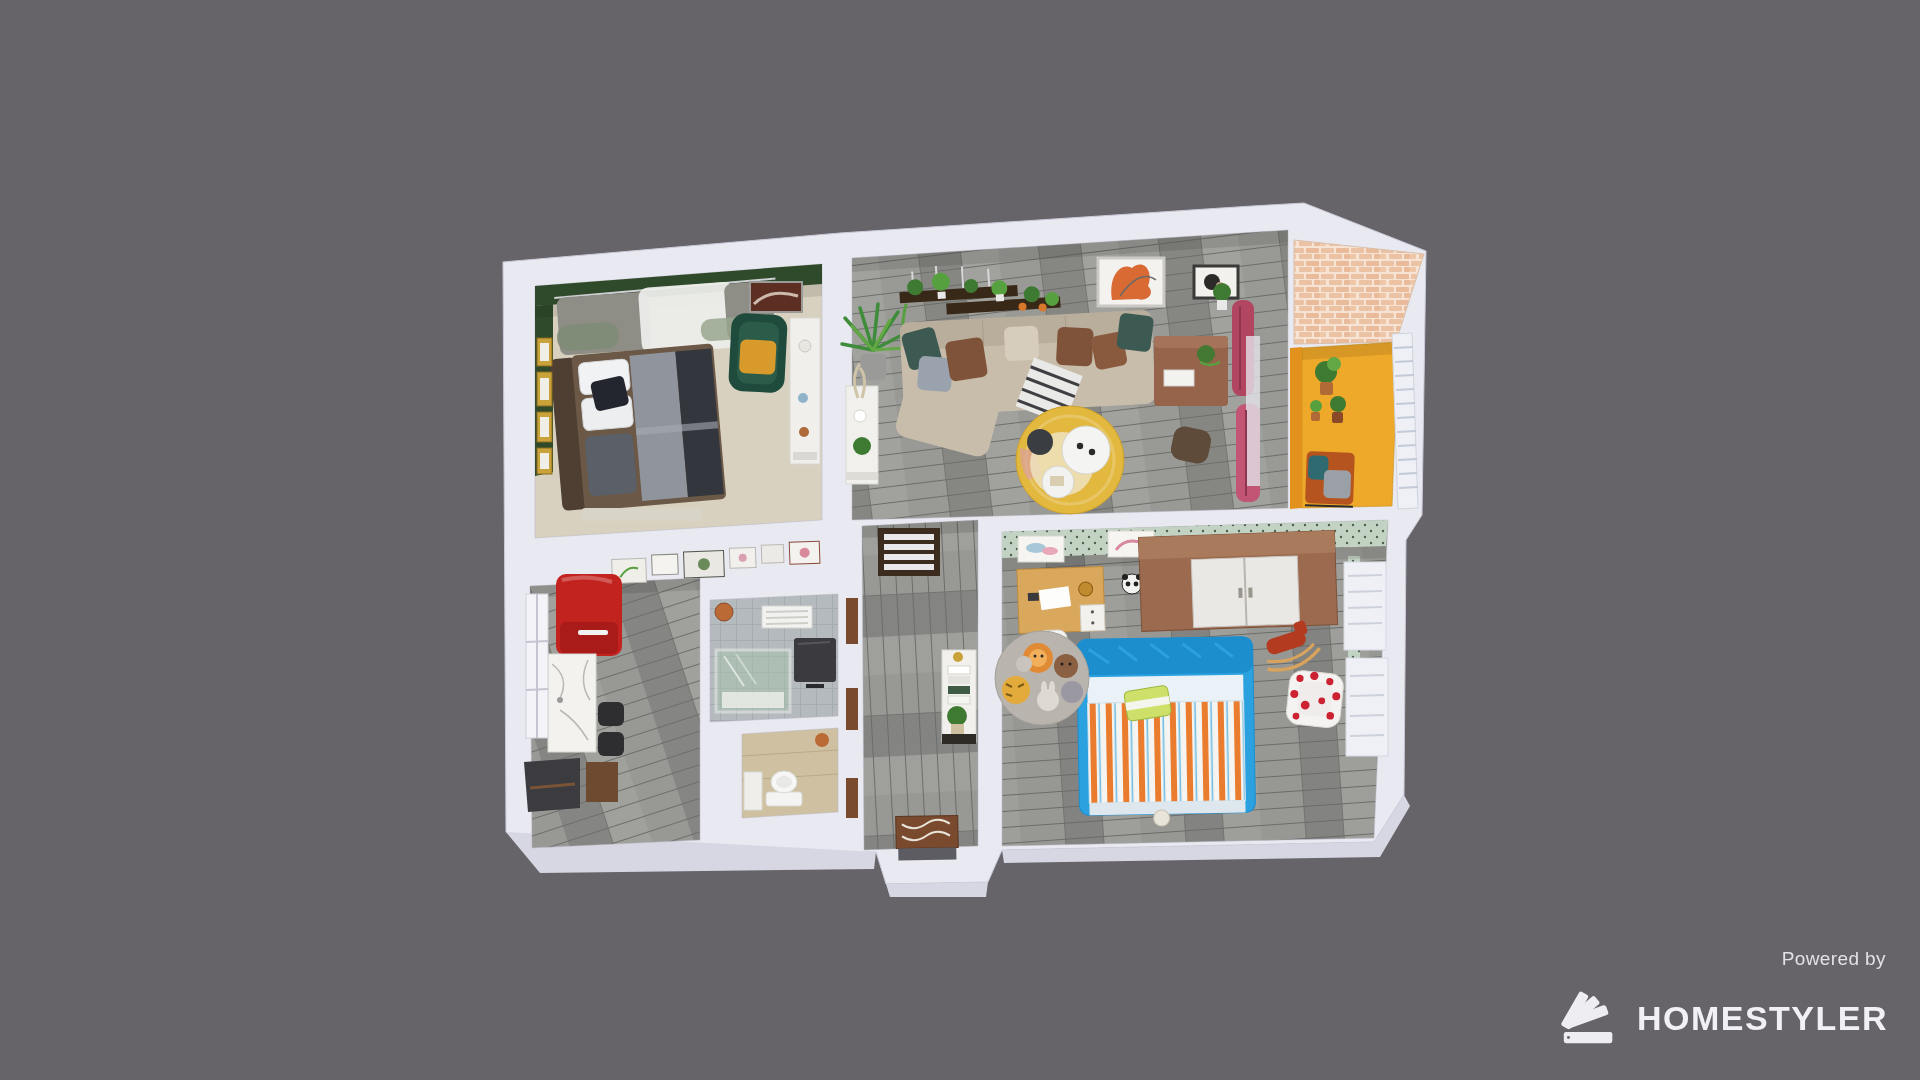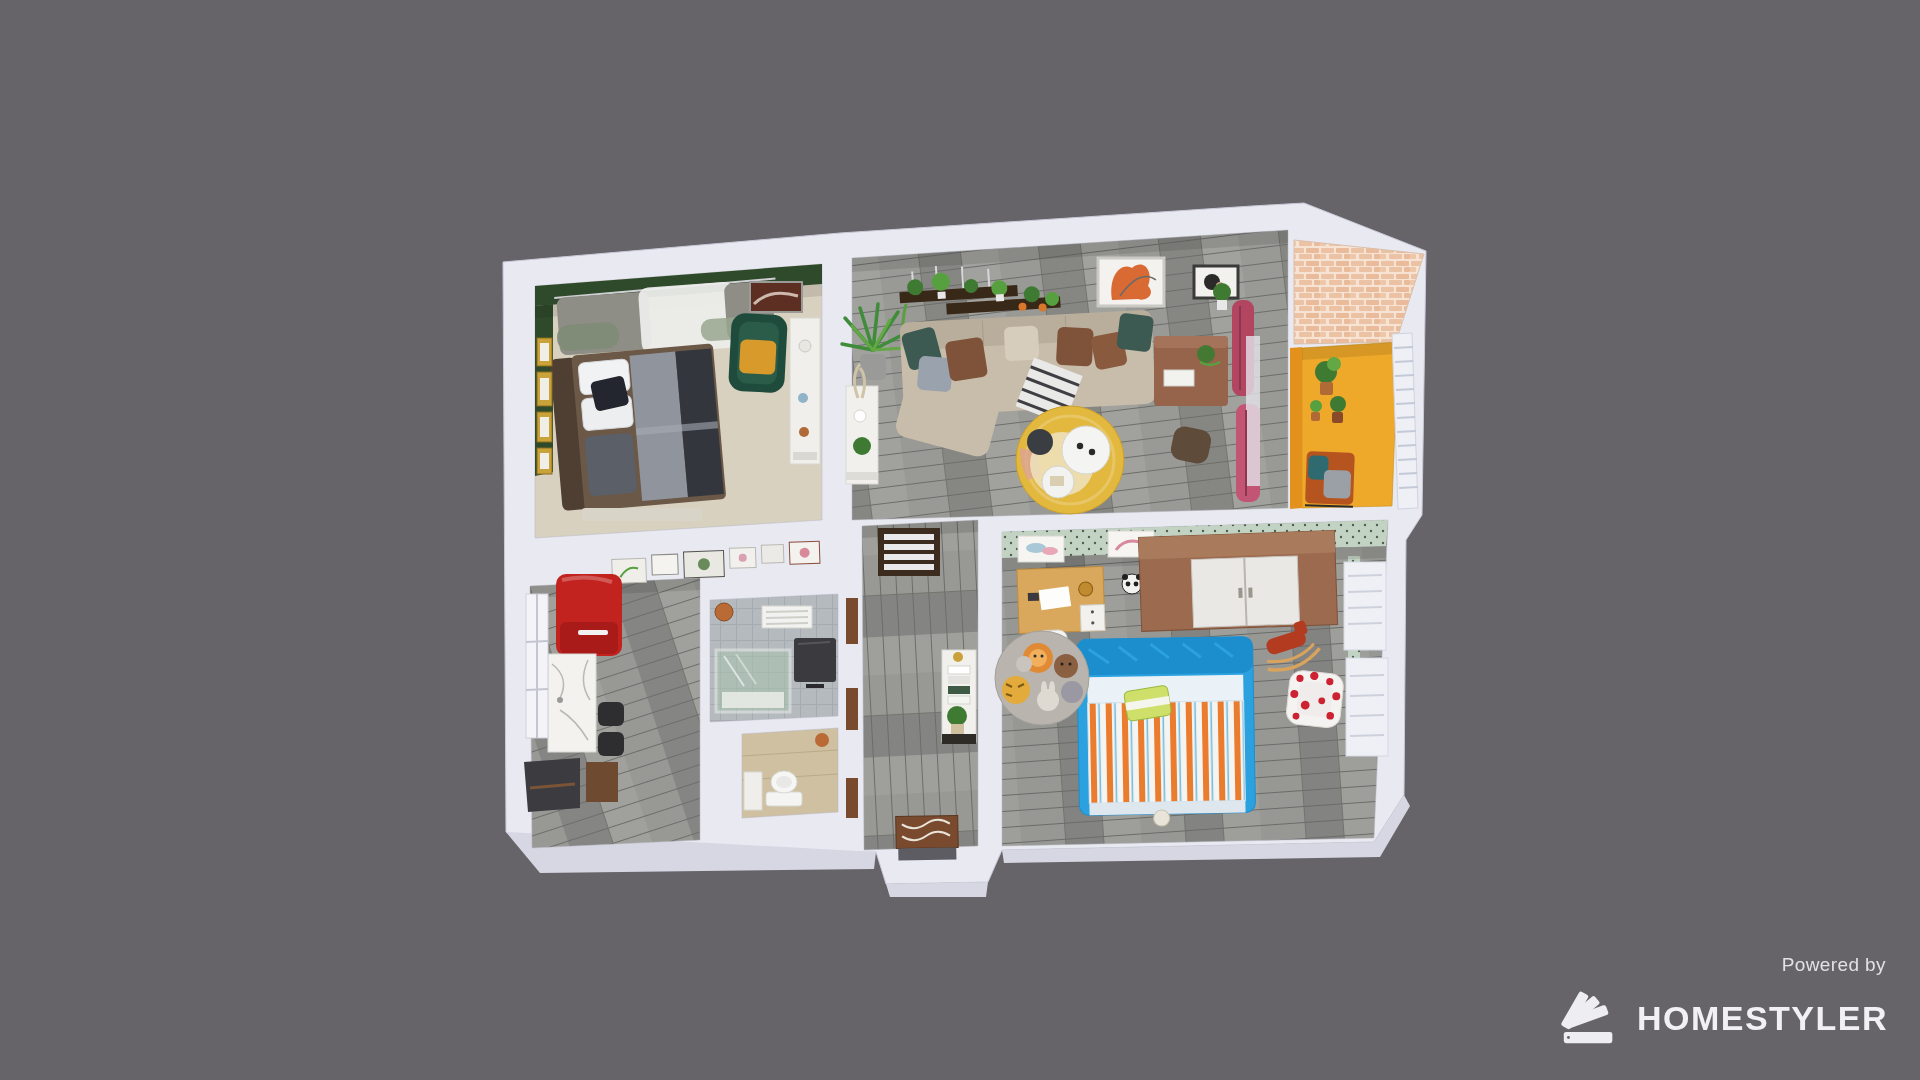--- a/index.html
+++ b/index.html
@@ -1,20 +1,20 @@
 <!DOCTYPE html>
 <html style="--bg: #666468; --wall: #e9e9f2; --wallShade: #d7d7e4; --textLight: #eceaef; --bedroomGreen: #2f4a2b; --bedroomFloor: #d8d1c0; --plankBase: #8f8f8d; --balconyYellow: #efa92a; --balconyWallYellow: #e2921c; --brick: #ecc2a4; --sofaBeige: #c8bdab; --pillowBrown: #7e5339; --pillowTeal: #3c5a52; --rugYellow: #e2b83e; --curtainPink: #b24560; --fridgeRed: #c2231f; --marble: #f3f2ee; --kidBlue: #2ba1df; --duvetOrange: #e97c2e; --wardrobeWood: #9b6a4f; --deskWood: #d9a85c; --wallpaperGreen: #c3d3c3; --heartRed: #cc2231; --hallCabinet: #3c2b1f; --doorBrown: #7a4a2e; --plantGreen: #3f7a33; --gold: #c9a23a;"><head>
 <meta charset="utf-8">
 <style>
   html,body{margin:0;padding:0;width:1920px;height:1080px;overflow:hidden;
     font-family:"Liberation Sans",sans-serif;background:#666468;}
   .stage{position:relative;width:1920px;height:1080px;background:var(--bg,#666468);}
   svg.plan{position:absolute;left:0;top:0;}
   .brand{position:absolute;right:32px;bottom:34px;text-align:right;color:var(--textLight,#eceaef);}
-  .powered{font-size:19px;letter-spacing:.4px;color:#e2e1e6;margin:0 2px 14px 0;}
+  .powered{font-size:19px;letter-spacing:.4px;color:#e2e1e6;margin:0 2px 20px 0;}
   .brandrow{display:flex;align-items:center;justify-content:flex-end;gap:20px;}
   .brandname{font-size:34px;font-weight:700;letter-spacing:1.5px;color:#f1f0f4;line-height:1;}
   .logo{display:block;}
 </style>
 </head>
 <body style="background: rgb(102, 100, 104);">
 
 <div class="stage">
 
 <svg class="plan" width="1920" height="1080" viewBox="0 0 1920 1080">

